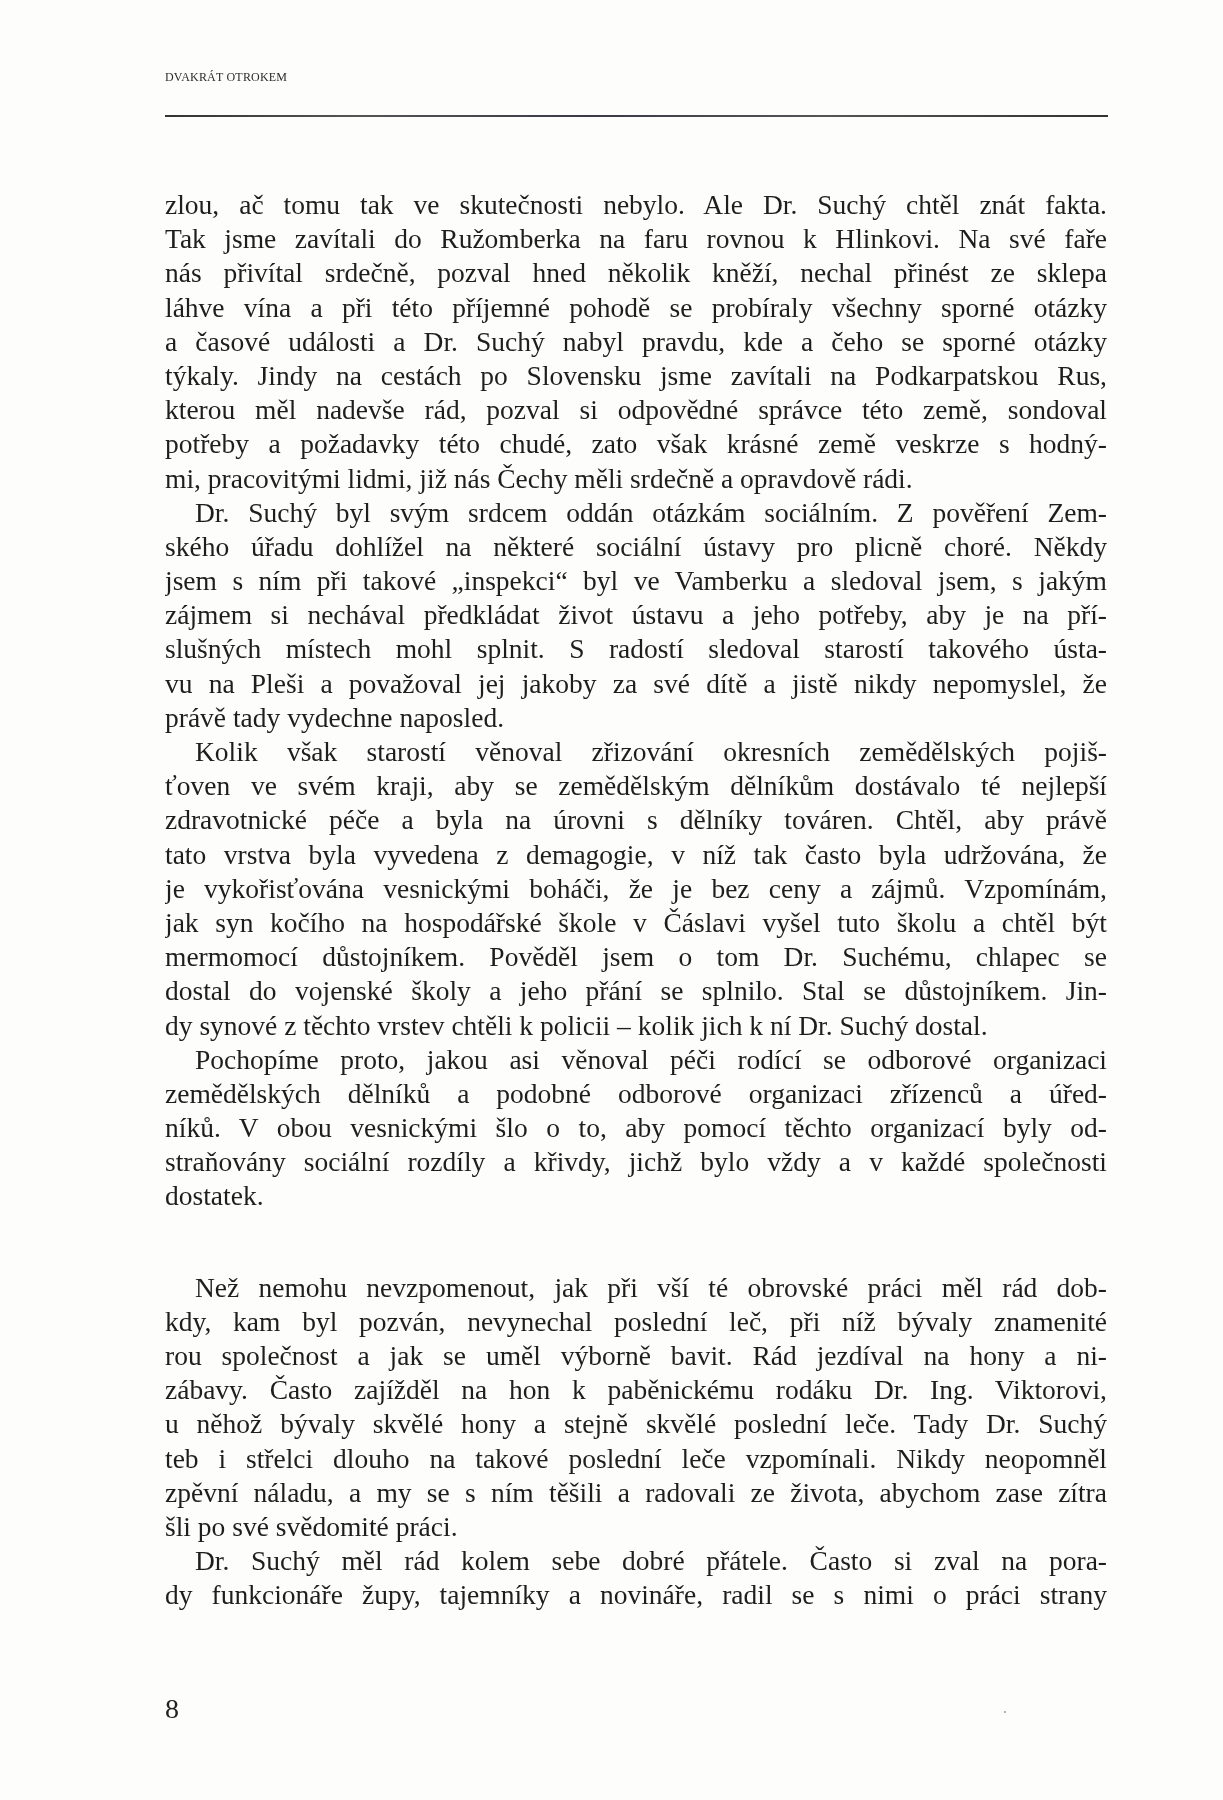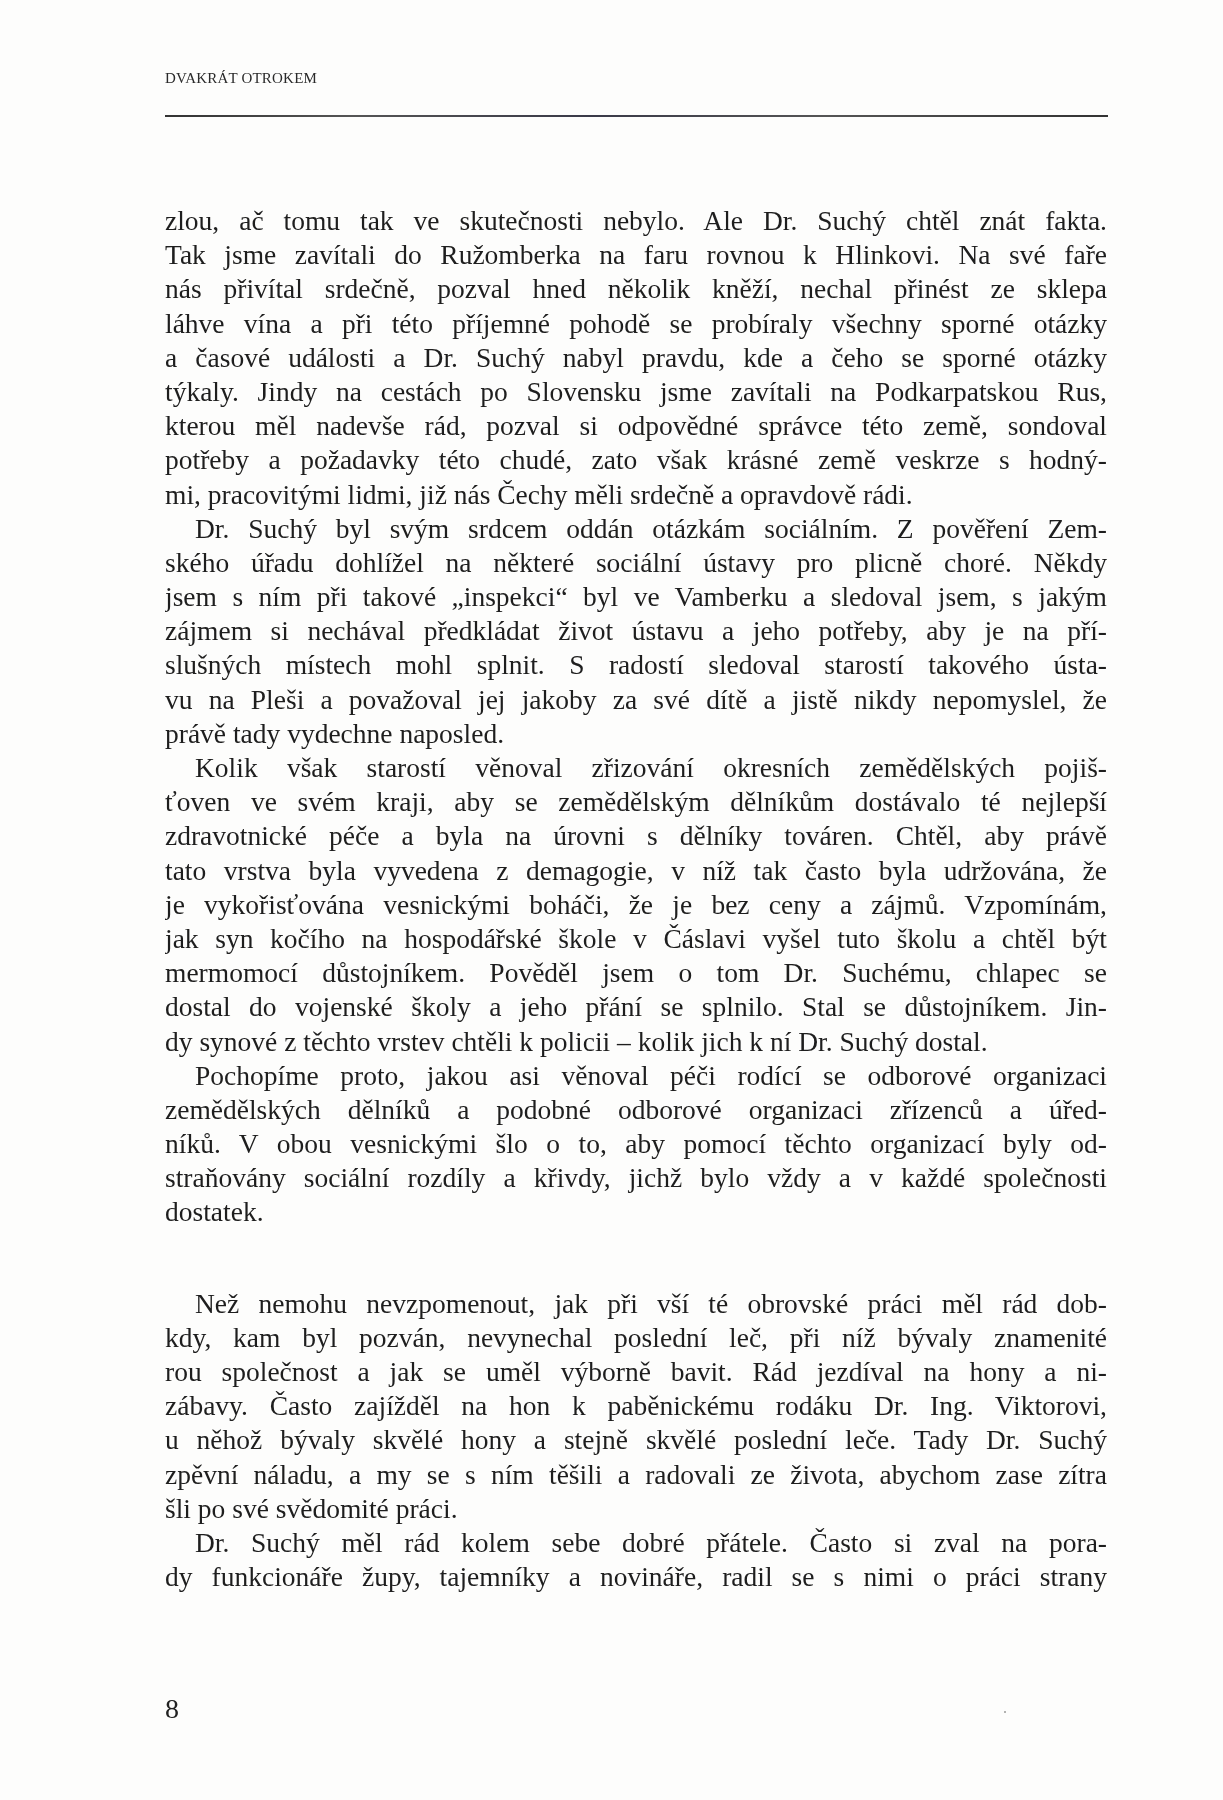--- a/index.html
+++ b/index.html
@@ -1,28 +1,28 @@
 <!DOCTYPE html>
 <html><head>
   <meta charset="utf-8">
   <style>
     html, body { margin: 0; padding: 0; background: #ffffff; }
     body { width: 1223px; height: 1800px; position: relative; overflow: hidden; }
     .page { position: absolute; left: 0; top: 0; width: 1223px; height: 1800px; background: #fdfdfc; }
     .running-head {
       position: absolute; left: 165px; top: 70px;
       font-family: "Liberation Serif", "DejaVu Serif", serif;
-      font-size: 15px; letter-spacing: 0.2px; color: #2a2a2a;
+      font-size: 12px; letter-spacing: 0.2px; color: #2a2a2a;
     }
     .head-rule {
       position: absolute; left: 165px; top: 115px; width: 943px; height: 2px;
       background: linear-gradient(90deg, #333 0%, #555 20%, #3a3a48 45%, #555 70%, #333 100%);
     }
     .body-text {
-      position: absolute; left: 165px; top: 204px; width: 942px;
+      position: absolute; left: 165px; top: 188px; width: 942px;
       font-family: "Liberation Serif", "DejaVu Serif", serif;
       font-size: 27.5px; color: #1e1e1e;
     }
     .line {
       height: 34.2px; line-height: 34.2px; white-space: nowrap;
       text-align: justify; text-align-last: justify; overflow: hidden;
     }
     .line.last { text-align-last: left; }
     .line.indent { padding-left: 30px; }
     .gap { height: 57px; }
@@ -79,20 +79,21 @@
         <div class="line">straňovány sociální rozdíly a křivdy, jichž bylo vždy a v každé společnosti</div>
         <div class="line last">dostatek.</div>
       </div>
       <div class="gap"></div>
       <div class="paragraph">
         <div class="line indent">Než nemohu nevzpomenout, jak při vší té obrovské práci měl rád dob-</div>
         <div class="line">kdy, kam byl pozván, nevynechal poslední leč, při níž bývaly znamenité</div>
         <div class="line">rou společnost a jak se uměl výborně bavit. Rád jezdíval na hony a ni-</div>
         <div class="line">zábavy. Často zajížděl na hon k paběnickému rodáku Dr. Ing. Viktorovi,</div>
         <div class="line">u něhož bývaly skvělé hony a stejně skvělé poslední leče. Tady Dr. Suchý</div>
+        <div class="line">teb i střelci dlouho na takové poslední leče vzpomínali. Nikdy neopomněl</div>
         <div class="line">zpěvní náladu, a my se s ním těšili a radovali ze života, abychom zase zítra</div>
         <div class="line last">šli po své svědomité práci.</div>
       </div>
       <div class="paragraph">
         <div class="line indent">Dr. Suchý měl rád kolem sebe dobré přátele. Často si zval na pora-</div>
         <div class="line">dy funkcionáře župy, tajemníky a novináře, radil se s nimi o práci strany</div>
       </div>
     </div>
 
   <div class="folio">8</div>

